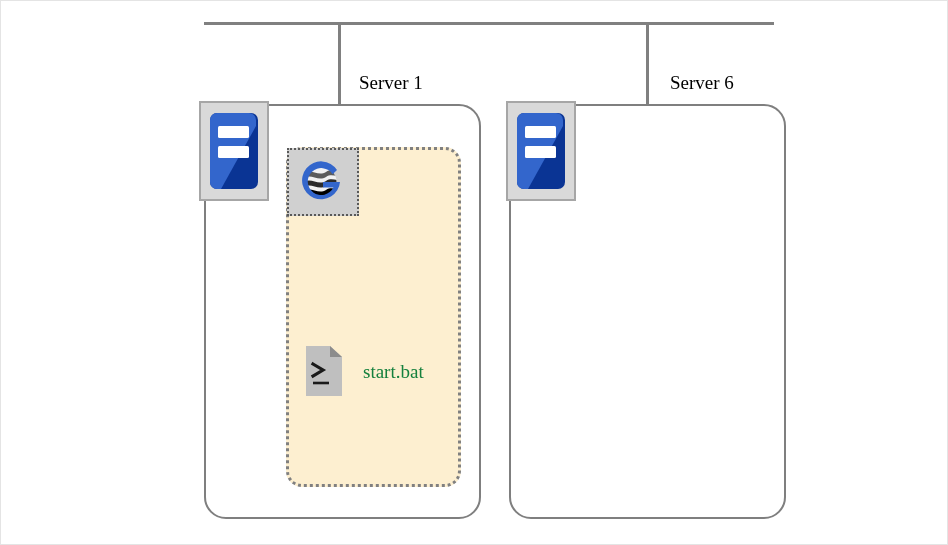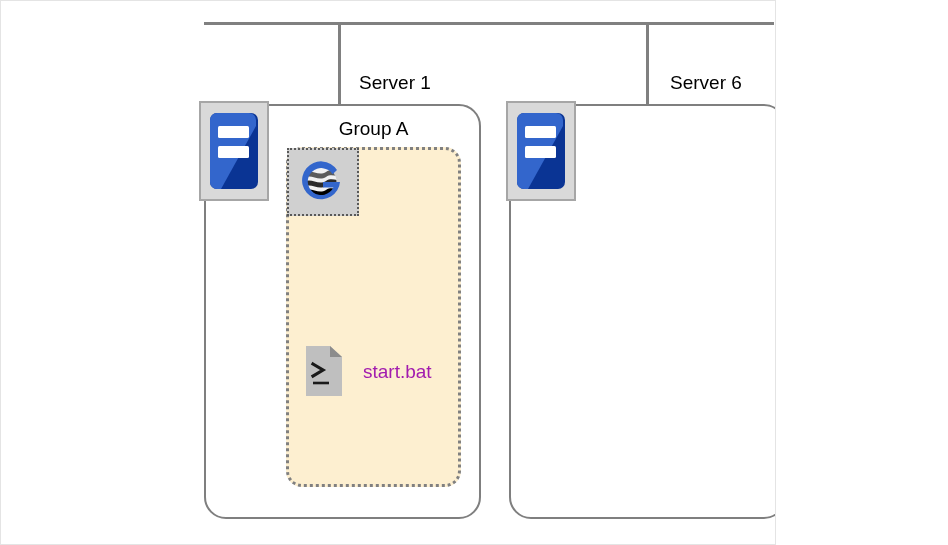--- a/index.html
+++ b/index.html
@@ -6,26 +6,27 @@
   html, body {
     margin: 0;
     padding: 0;
     background: #ffffff;
   }
   body {
     font-family: "Liberation Sans", sans-serif;
   }
   #canvas {
     position: relative;
-    width: 776px;
+    width: 948px;
     height: 545px;
     background: #ffffff;
     border: 1px solid #e4e4e4;
     box-sizing: border-box;
     overflow: hidden;
+    font-family: Liberation Serif, serif;
   }
 
   
   .bus-line {
     position: absolute;
     background: #808080;
   }
   #bus-horizontal {
     left: 203px;
     top: 21px;
@@ -131,21 +132,21 @@
     position: absolute;
     left: 303px;
     top: 344px;
     display: flex;
     align-items: center;
   }
   #bat-file-icon { width: 40px; height: 52px; display: block; }
   #bat-file-label {
     margin-left: 19px;
     font-size: 19px;
-    color: #a21caf;
+    color: #15803d;
     white-space: nowrap;
     line-height: 1;
   }
 </style>
 </head>
 <body>
 
 <div id="canvas">
 
   <div class="bus-line" id="bus-horizontal"></div>
@@ -153,21 +154,20 @@
   <div class="bus-line" id="drop-line-2"></div>
 
   <div class="bus-label" id="server-1-label">Server 1</div>
   <div class="bus-label" id="server-2-label">Server 6</div>
 
   <div class="server-box" id="server-box-1"></div>
 
   <div class="server-box" id="server-box-2"></div>
 
   <div id="group-a-box"></div>
-  <div id="group-a-label">Group A</div>
 
   <div id="glassfish-icon-wrap">
     <span>
       <svg width="54" height="54" viewBox="0 0 54 54">
 
         <defs>
           <clipPath id="sphereClip">
             <circle cx="25" cy="27" r="15.5"></circle>
           </clipPath>
         </defs>

